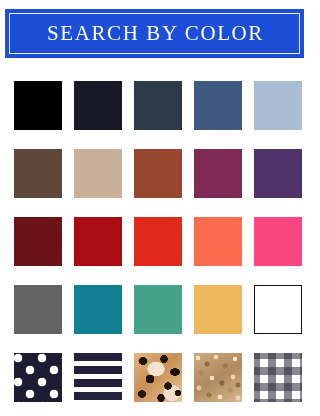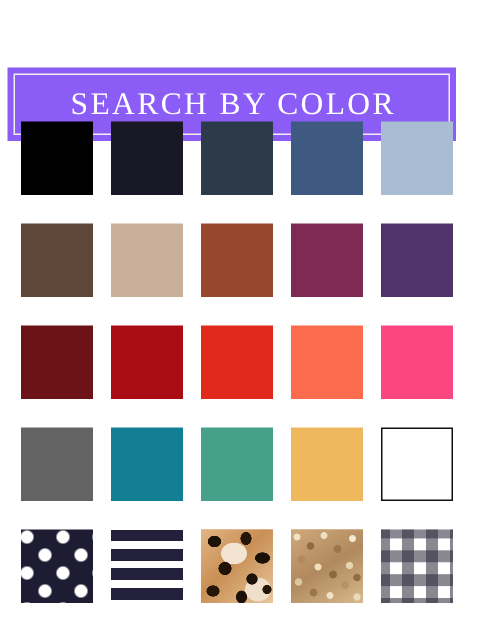--- a/index.html
+++ b/index.html
@@ -22,24 +22,23 @@
     box-sizing: border-box;
   }
 
   
   .banner {
     position: absolute;
     left: 5px;
     top: 9px;
     width: 299px;
     height: 49px;
-    background: #8b5cf6;
+    background: #1d4ed8;
     box-sizing: border-box;
     padding: 4px;
-    margin-top: 36px;
   }
   .banner-inner {
     width: 100%;
     height: 100%;
     border: 1px solid #f2f0ee;
     box-sizing: border-box;
     display: flex;
     align-items: center;
     justify-content: center;
   }

